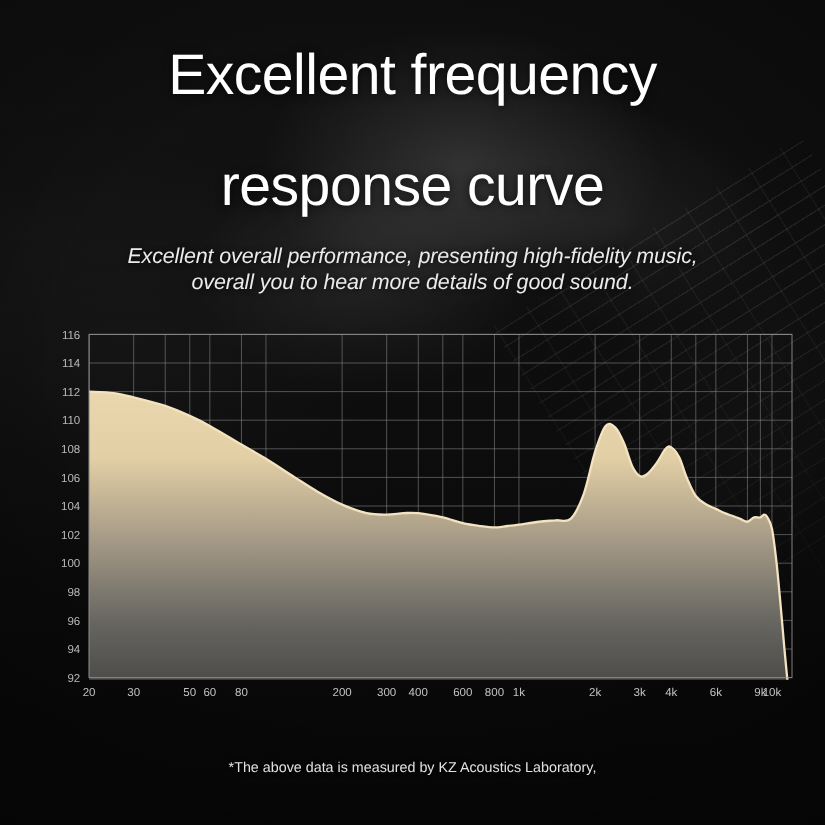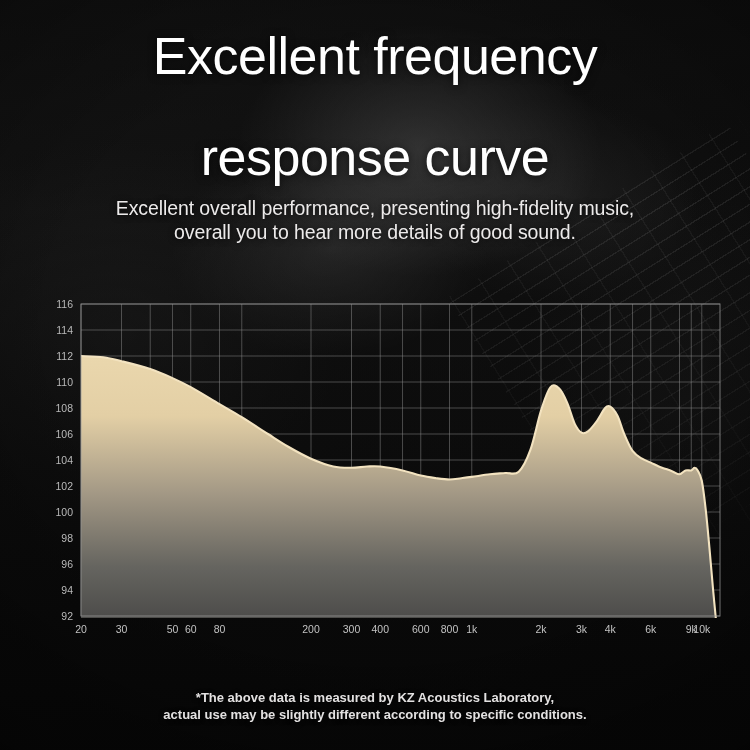--- a/index.html
+++ b/index.html
@@ -39,42 +39,43 @@
     background:linear-gradient(to bottom, rgba(8,8,8,.55) 0%, rgba(8,8,8,.30) 28%, rgba(10,10,10,.72) 62%, rgba(8,8,8,.95) 100%);
   }
   .bg .vig{position:absolute;inset:0;
     background:radial-gradient(ellipse 120% 95% at 50% 42%, rgba(0,0,0,0) 35%, rgba(0,0,0,.75) 100%);
   }
 
   
   .head{position:absolute;left:0;right:0;top:0;z-index:3;text-align:center;}
   .title{
     color:#fff;font-size:52px;line-height:57px;font-weight:300;
-    letter-spacing:-0.5px;padding-top:28px;
+    letter-spacing:-0.5px;padding-top:40px;
     font-family:"Liberation Sans", sans-serif;
     text-shadow:0 1px 8px rgba(0,0,0,.65);
   }
   .title .l2{display:block;margin-top:44px;}
   .subtitle{
     color:#eceaea;font-size:19.5px;line-height:24px;font-weight:400;
-    margin-top:10px;letter-spacing:-0.1px;
+    margin-top:23px;letter-spacing:-0.1px;
     text-shadow:0 1px 6px rgba(0,0,0,.75);
+    font-style:italic;
   }
   .subtitle span{display:block;}
 
   
   .chart-wrap{position:absolute;left:0;top:0;width:750px;height:586px;z-index:4;}
   svg.chart{display:block;width:750px;height:750px;}
 
   .ylab{fill:#b9b9b9;font-size:10.5px;font-family:"Liberation Sans",sans-serif;text-anchor:end;}
   .xlab{fill:#c2c2c2;font-size:10.5px;font-family:"Liberation Sans",sans-serif;text-anchor:middle;}
 
   
   .note{position:absolute;left:0;right:0;top:690px;z-index:5;text-align:center;
-    color:#e3e1e1;font-size:13px;line-height:16.5px;font-weight:700;
+    color:#e3e1e1;font-size:13px;line-height:16.5px;font-weight:400;
     text-shadow:0 1px 5px rgba(0,0,0,.8);}
   .note span{display:block;}
 </style>
 </head>
 <body>
 
 <div id="root">
 
   <div class="bg">
     <div class="b1"></div>
@@ -186,16 +187,15 @@
           <text x="610.2577814207335" y="633" class="xlab">4k</text>
           <text x="650.7603690753984" y="633" class="xlab">6k</text>
           <text x="691.2629567300631" y="633" class="xlab">9k</text>
           <text x="701.7875948195962" y="633" class="xlab">10k</text>
         </g>
     </svg>
   </div>
 
   <div class="note">
     <span>*The above data is measured by KZ Acoustics Laboratory,</span>
-    <span>actual use may be slightly different according to specific conditions.</span>
   </div>
 
 </div>
 
 </body></html>

